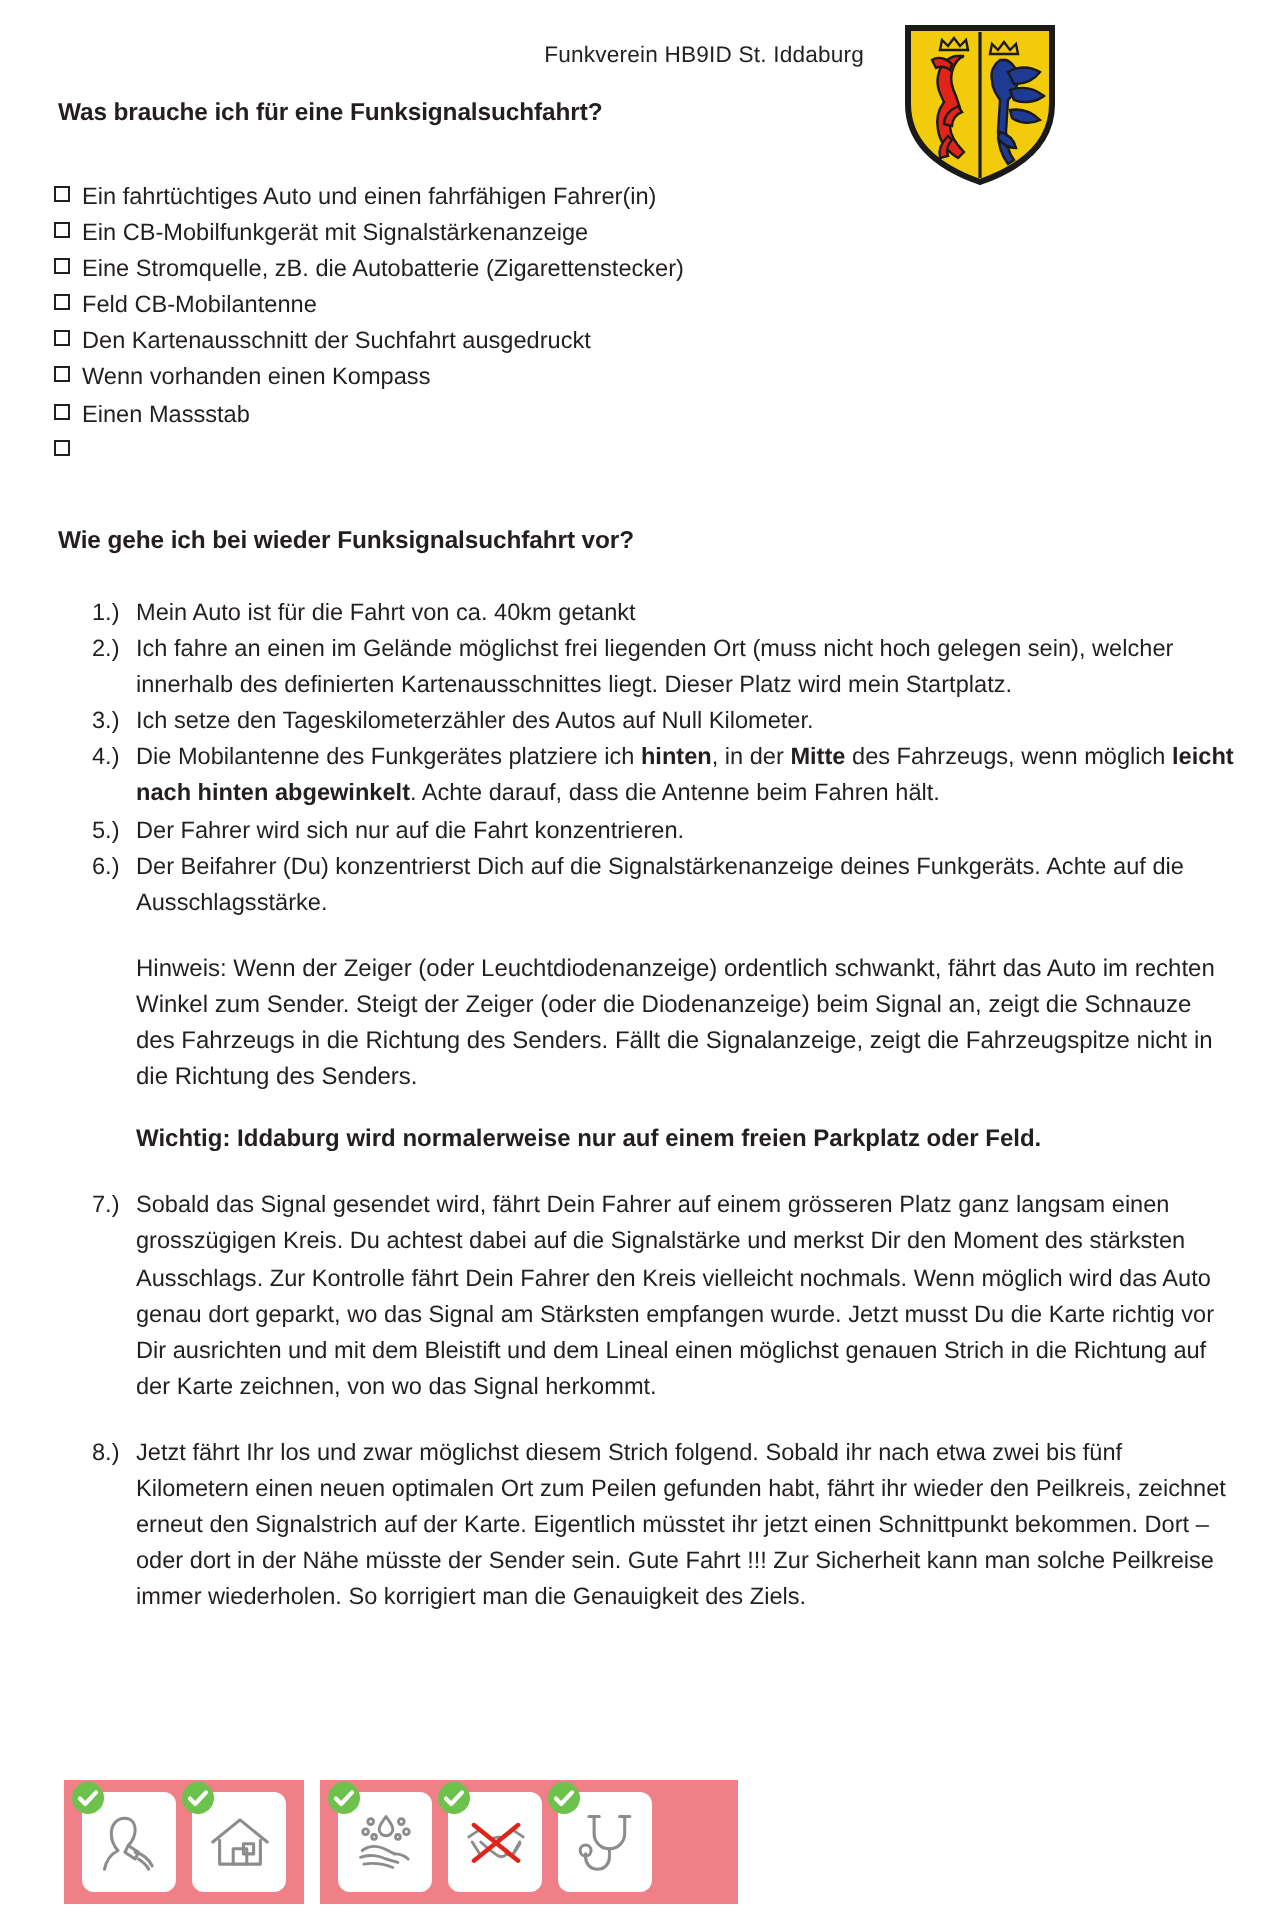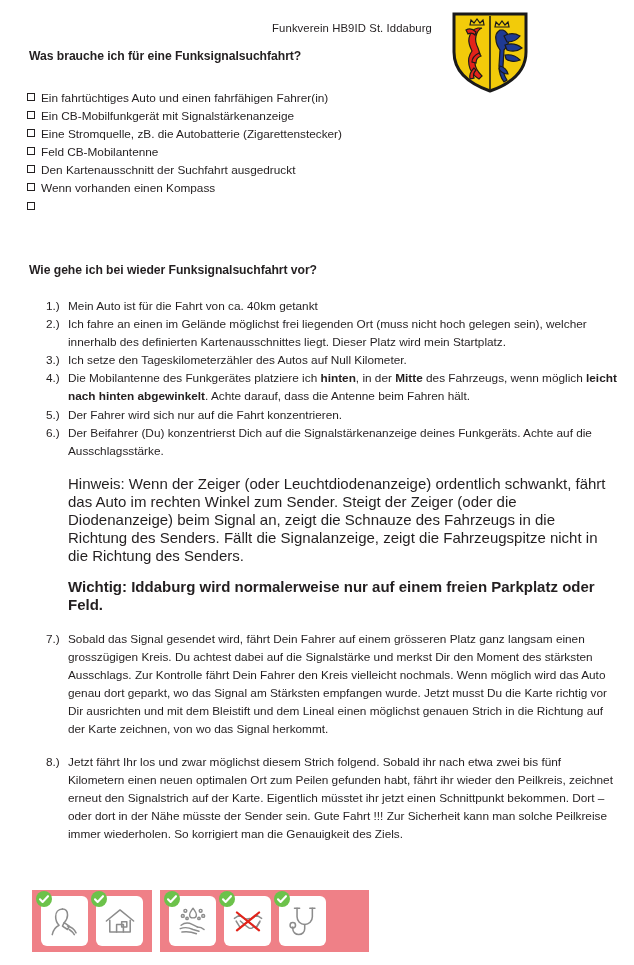--- a/index.html
+++ b/index.html
@@ -111,21 +111,21 @@
     top: 0;
     width: 20px;
     text-align: left;
     font-size: 11.8px;
     line-height: 18.1px;
   }
   .note-block {
     position: relative;
     margin-left: 68px;
     margin-right: 22px;
-    font-size: 15px;
+    font-size: 12px;
     line-height: 18.1px;
   }
   .spacer-sm { height: 13px; }
   .spacer-md { height: 15px; }
   .strong { font-weight: bold; }
 
   
   .hygiene-banner {
     position: absolute;
     left: 32px;
@@ -227,20 +227,23 @@
       <span class="cb-box"></span><span>Eine Stromquelle, zB. die Autobatterie (Zigarettenstecker)</span>
     </li>
     <li>
       <span class="cb-box"></span><span>Feld CB-Mobilantenne</span>
     </li>
     <li>
       <span class="cb-box"></span><span>Den Kartenausschnitt der Suchfahrt ausgedruckt</span>
     </li>
     <li>
       <span class="cb-box"></span><span>Wenn vorhanden einen Kompass</span>
+    </li>
+    <li>
+      <span class="cb-box"></span><span>Einen Massstab</span>
     </li>
     <li>
       <span class="cb-box"></span>
     </li>
   </ul>
 
   <div class="section-heading" id="heading-howto">Wie gehe ich bei wieder Funksignalsuchfahrt vor?</div>
 
   <div class="steps">
 

